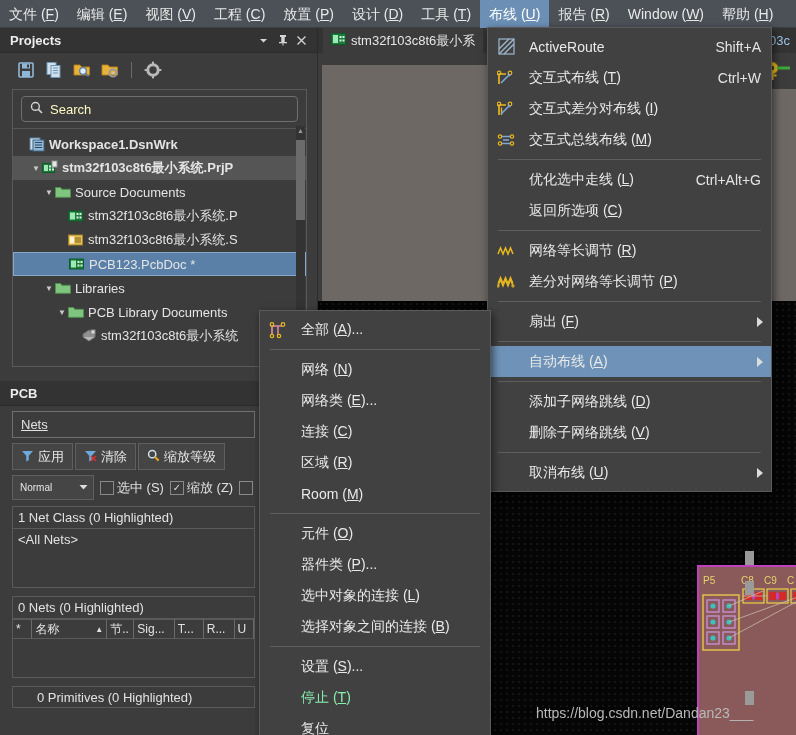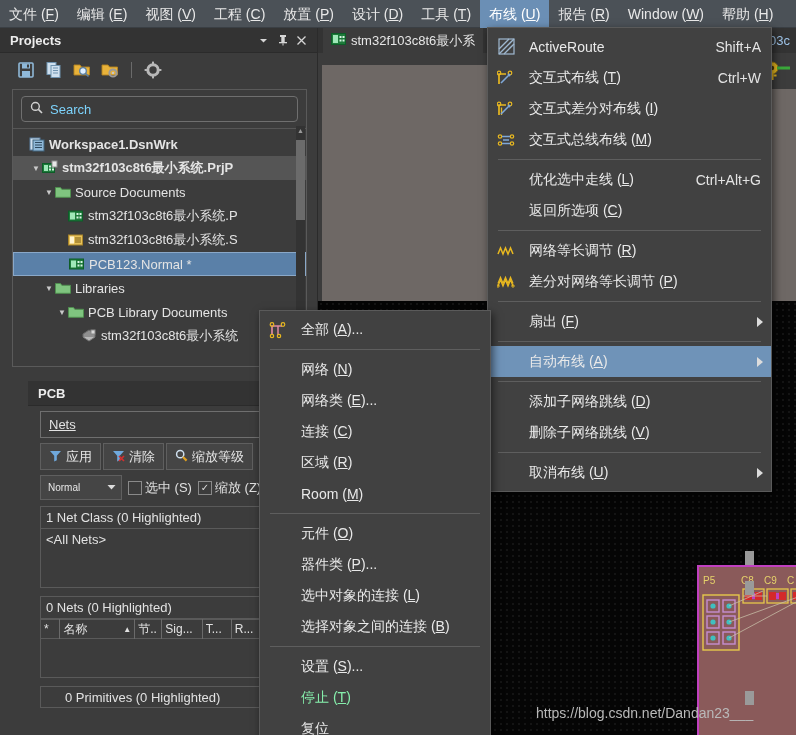--- a/index.html
+++ b/index.html
@@ -57,21 +57,21 @@
   .proj-body {
     position: absolute; left: 12px; top: 61px; width: 295px; height: 278px;
     background: #3c3c3c; border: 1px solid #5a5a5a;
     overflow: hidden;
   }
   .search-wrap { padding: 6px 8px 4px 8px; }
   .search-box {
     height: 26px; background: #3c3c3c; border: 1px solid #6f6f6f; border-radius: 4px;
     display: flex; align-items: center; padding: 0 8px; gap: 7px;
   }
-  .search-text { color: #7dd3fc; font-size: 13px; }
+  .search-text { color: #fef9c3; font-size: 13px; }
   .tree { position: relative; margin-top: 2px; border-top: 1px solid #565656; padding-top: 3px; }
   .tree-row {
     height: 24px; display: flex; align-items: center;
     font-size: 13px; color: #e4e4e4; white-space: nowrap;
     padding-right: 4px;
   }
   .tree-row.bold { font-weight: bold; }
   .tree-row.sel-grey { background: #555555; }
   .tree-row.sel-blue { background: #5a80a8; border: 1px solid #8aa8c8; }
   .arrow {
@@ -81,21 +81,21 @@
   .tree-ico { width: 16px; height: 16px; margin-right: 4px; flex: 0 0 16px; }
   .tscroll {
     position: absolute; right: 1px; top: 36px; width: 9px; height: 240px; background: #333333;
   }
   .tscroll .thumb { position: absolute; left: 0; top: 14px; width: 9px; height: 80px; background: #6b6b6b; }
   .tscroll .ar { position:absolute; left:0; width:9px; height:10px; color:#9a9a9a; font-size:7px; text-align:center; line-height:10px; }
 
   
   .pcb-panel {
     position: absolute; left: 0; top: 381px; width: 265px; height: 354px;
-    background: #3c3c3c; border-right: 1px solid #2b2b2b; margin-left: 28px;
+    background: #3c3c3c; border-right: 1px solid #2b2b2b;
   }
   .pcb-filter-box {
     margin: 5px 9px 0 12px; height: 27px;
     background: #3c3c3c; border: 1px solid #6f6f6f;
     display: flex; align-items: center; padding: 12px 8px;
     color: #e2e2e2; font-size: 13px; text-decoration: underline;
   }
   .pcb-btn-row { display: flex; gap: 2px; margin: 5px 0 0 12px; }
   .pcb-btn {
     height: 27px; background: #454545; border: 1px solid #5f5f5f;
@@ -372,21 +372,21 @@
           <div class="tree-row sel-blue" style="padding-left: 43px;">
             <span class="arrow"></span>
             <span class="tree-ico"><svg width="16" height="16" viewBox="0 0 16 16">
                 <rect x="0.5" y="3" width="14" height="10" fill="#1d7a3a" stroke="#0d5d28"></rect>
                 <rect x="2" y="4.5" width="5" height="7" fill="#9fe8b8"></rect>
                 <rect x="8.5" y="5" width="2" height="2" fill="#d8f5e3"></rect>
                 <rect x="11.5" y="5" width="2" height="2" fill="#d8f5e3"></rect>
                 <rect x="8.5" y="8.5" width="2" height="2" fill="#d8f5e3"></rect>
                 <rect x="11.5" y="8.5" width="2" height="2" fill="#d8f5e3"></rect>
               </svg></span>
-            <span>PCB123.Normal *</span>
+            <span>PCB123.PcbDoc *</span>
           </div>
           <div class="tree-row" style="padding-left: 30px;">
             <span class="arrow">▼</span>
             <span class="tree-ico"><svg width="16" height="16" viewBox="0 0 16 16">
                 <path d="M0.5 3.5 h5 l1.3 1.8 h8.7 v8 h-15 z" fill="#7fc47f" stroke="#4f8f4f"></path>
               </svg></span>
             <span>Libraries</span>
           </div>
           <div class="tree-row" style="padding-left: 43px;">
             <span class="arrow">▼</span>

